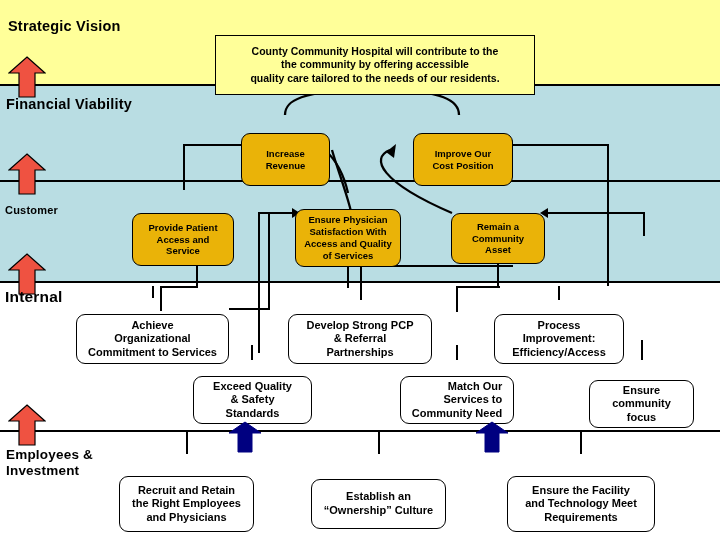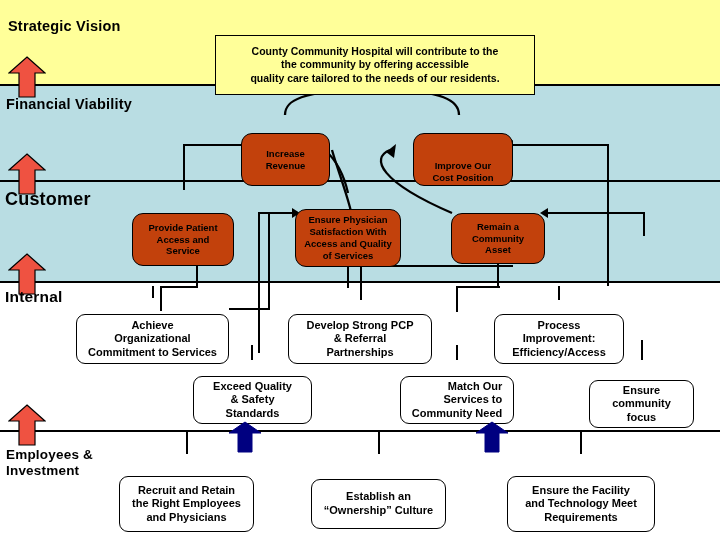--- a/index.html
+++ b/index.html
@@ -57,21 +57,21 @@
     position: absolute;
     color: #000000;
     font-weight: bold;
     letter-spacing: 0.2px;
     line-height: 1.18;
     z-index: 30;
     white-space: pre-line;
   }
   #label-vision    { left: 8px;  top: 18px;  font-size: 14.5px; text-align: right; }
   #label-financial { left: 6px;  top: 96px;  font-size: 14.5px; }
-  #label-customer  { left: 5px;  top: 189px; font-size: 18px; text-align: center; }
+  #label-customer  { left: 5px;  top: 204px; font-size: 11px; text-align: center; }
   #label-internal  { left: 5px;  top: 288px; font-size: 15.5px; }
   #label-employees { left: 6px;  top: 447px; font-size: 13.5px; }
 
   
   .node {
     position: absolute;
     box-sizing: border-box;
     border: 1.4px solid #000000;
     border-radius: 9px;
     display: flex;
@@ -79,21 +79,21 @@
     justify-content: center;
     text-align: center;
     color: #000000;
     font-weight: bold;
     line-height: 1.24;
     z-index: 22;
     white-space: pre-line;
     padding: 1px 3px;
     margin-top: 19px;
   }
-  .node.blue-fill  { background: #c2410c; border-radius: 11px; }
+  .node.blue-fill  { background: #eab308; }
   .node.white-fill { background: #ffffff; }
   .node.vision-fill{ background: #ffff99; border-radius: 0; border-width: 1.6px; }
 
   
   .hline, .vline {
     position: absolute;
     background: #000000;
     z-index: 12;
   }
   .hline { height: 2.4px; }
@@ -211,21 +211,21 @@
   <div class="node vision-fill" style="left:215px; top:16px; width:320px; height:60px; font-size:10.5px;">
     <span>County Community Hospital will contribute to the
 the community by offering accessible
 quality care tailored to the needs of our residents.</span>
   </div>
 
   <div class="node blue-fill" style="left:241px; top:114px; width:89px; height:53px; font-size:9.5px;">
     <span>Increase
 Revenue</span>
   </div>
-  <div class="node blue-fill" style="left:413px; top:114px; width:100px; height:53px; font-size:9.5px;align-items:flex-end;">
+  <div class="node blue-fill" style="left:413px; top:114px; width:100px; height:53px; font-size:9.5px;">
     <span>Improve Our
 Cost Position</span>
   </div>
 
   <div class="node blue-fill" style="left:295px; top:190px; width:106px; height:58px; font-size:9.5px;">
     <span>Ensure Physician
 Satisfaction With
 Access and Quality
 of Services</span>
   </div>

